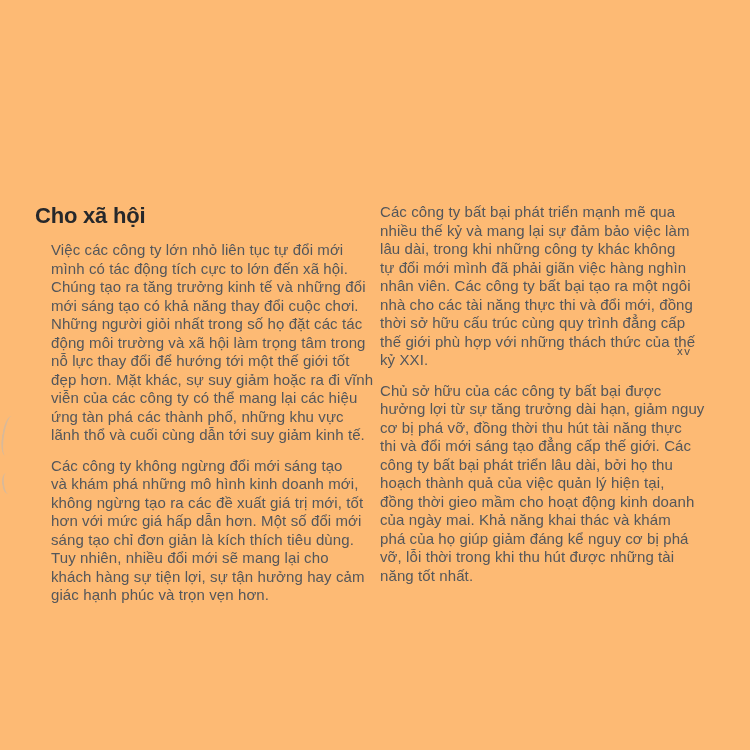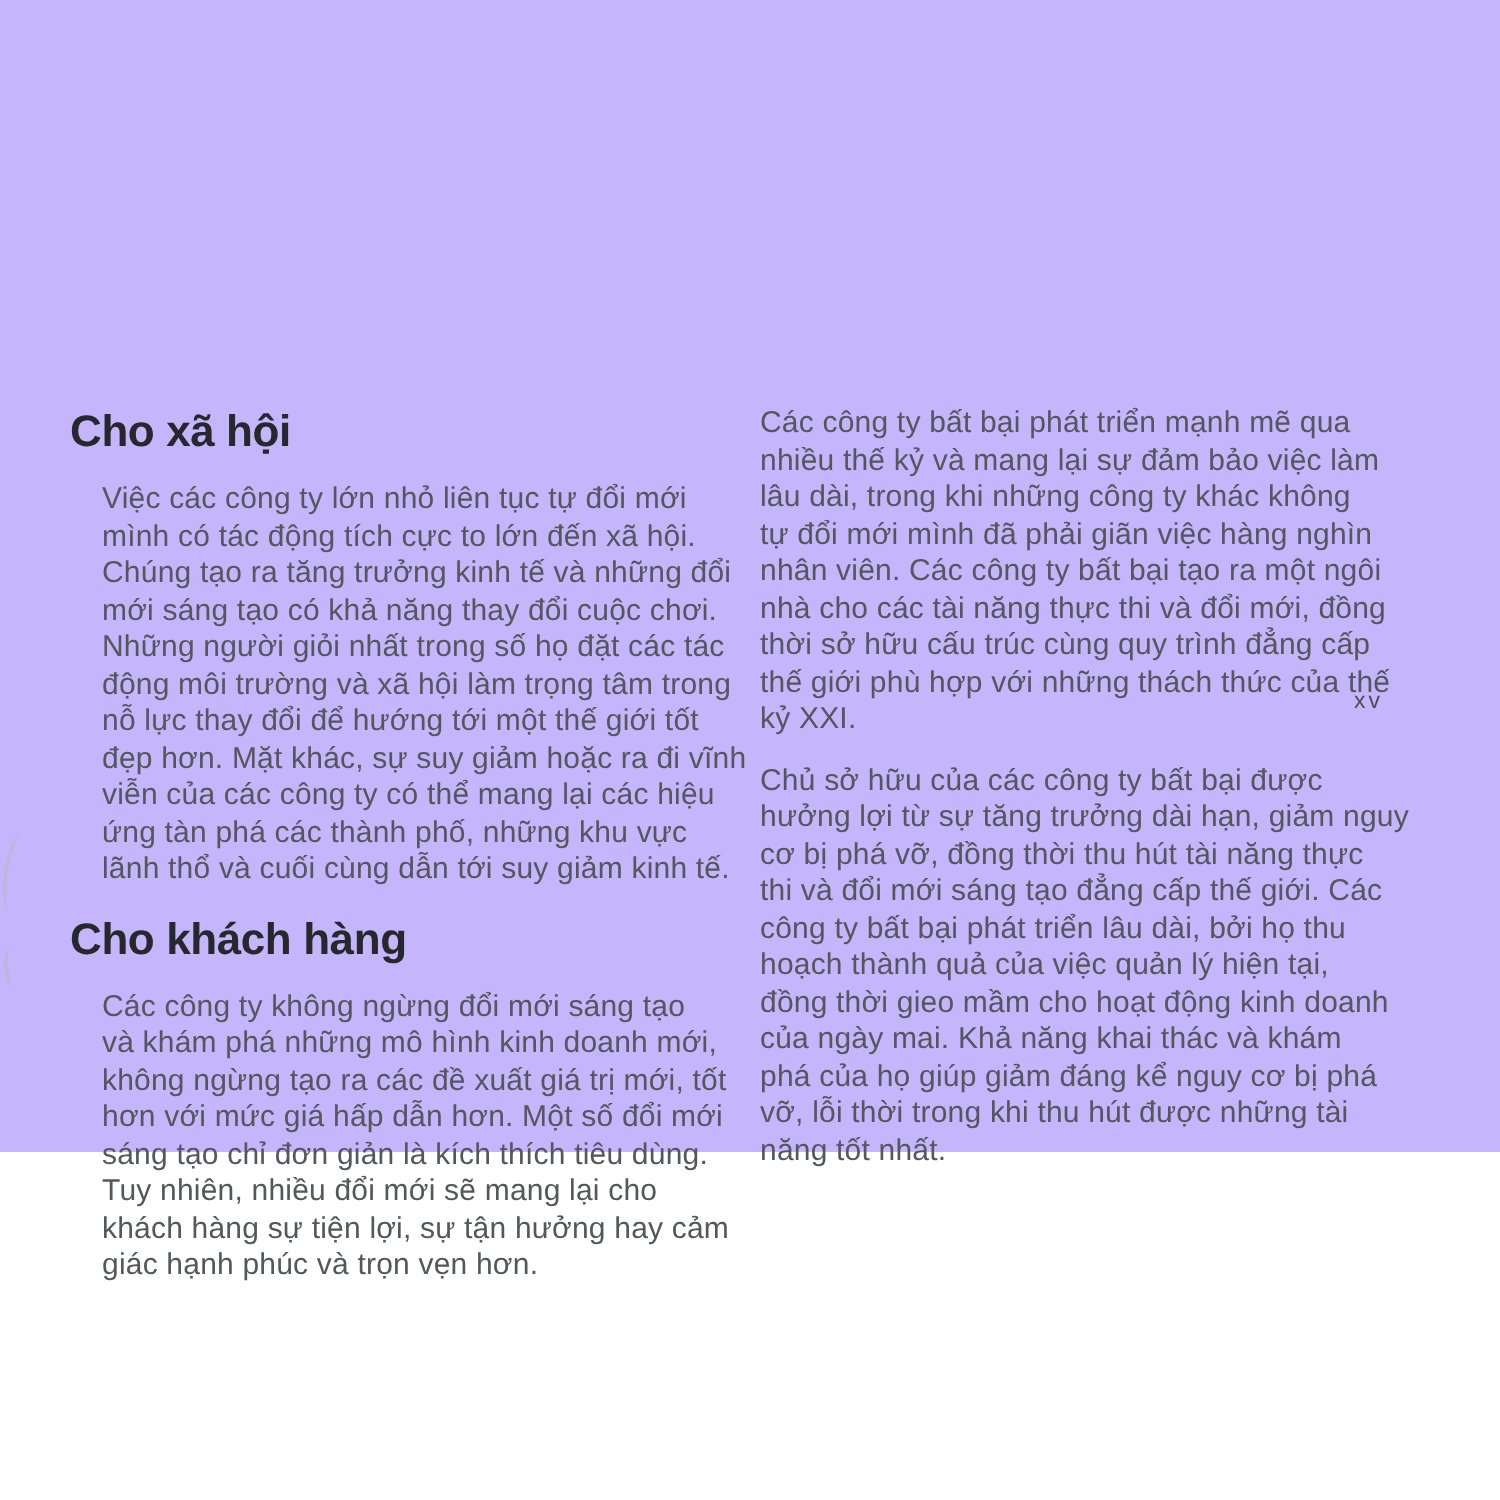--- a/index.html
+++ b/index.html
@@ -7,22 +7,22 @@
     padding: 0;
     width: 750px;
     height: 750px;
     background: #ffffff;
     overflow: hidden;
     font-family: "Liberation Sans", "DejaVu Sans", sans-serif;
   }
   .page {
     position: relative;
     width: 750px;
-    height: 576px;
-    background: #c4b5fd;
+    height: 750px;
+    background: #fdba74;
   }
   .column {
     position: absolute;
     top: 203px;
     width: 324px;
   }
   .column-left  { left: 35px; }
   .column-right { left: 364px; }
   .section-heading {
     margin: 0 0 12px 0;
@@ -84,21 +84,20 @@
 mới sáng tạo có khả năng thay đổi cuộc chơi.
 Những người giỏi nhất trong số họ đặt các tác
 động môi trường và xã hội làm trọng tâm trong
 nỗ lực thay đổi để hướng tới một thế giới tốt
 đẹp hơn. Mặt khác, sự suy giảm hoặc ra đi vĩnh
 viễn của các công ty có thể mang lại các hiệu
 ứng tàn phá các thành phố, những khu vực
 lãnh thổ và cuối cùng dẫn tới suy giảm kinh tế.</p>
     </section>
     <section>
-      <h2 class="section-heading">Cho khách hàng</h2>
       <p class="section-body">Các công ty không ngừng đổi mới sáng tạo
 và khám phá những mô hình kinh doanh mới,
 không ngừng tạo ra các đề xuất giá trị mới, tốt
 hơn với mức giá hấp dẫn hơn. Một số đổi mới
 sáng tạo chỉ đơn giản là kích thích tiêu dùng.
 Tuy nhiên, nhiều đổi mới sẽ mang lại cho
 khách hàng sự tiện lợi, sự tận hưởng hay cảm
 giác hạnh phúc và trọn vẹn hơn.</p>
     </section>
   </div>

